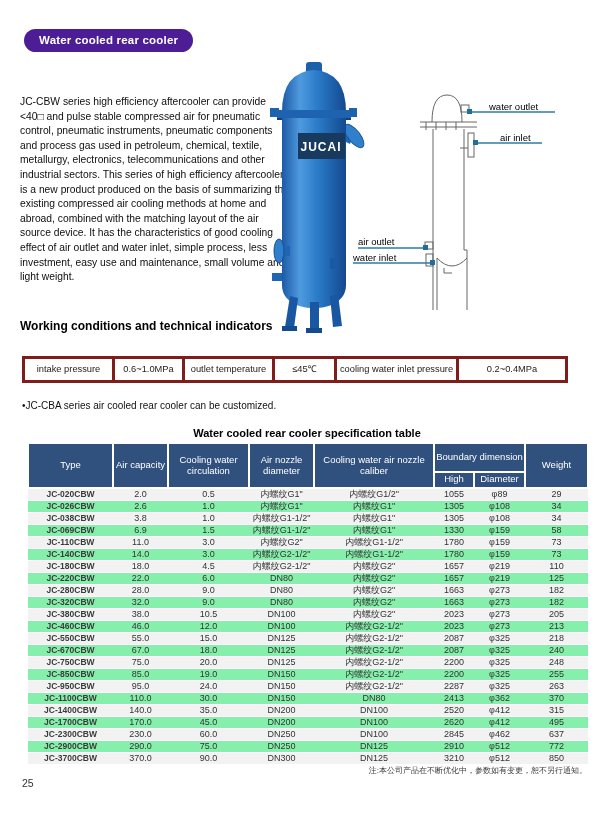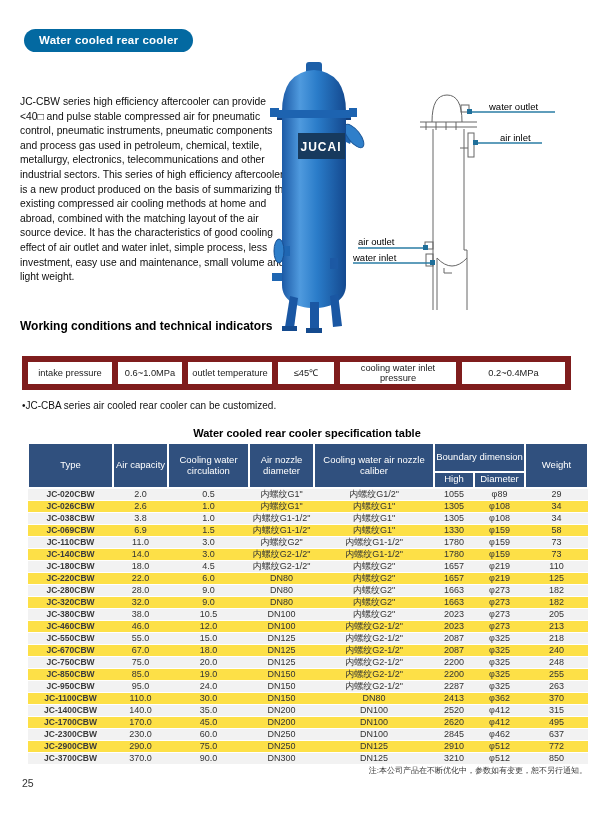--- a/index.html
+++ b/index.html
@@ -2,37 +2,37 @@
 <html><head>
 <meta charset="utf-8">
 <style>
   html,body{margin:0;padding:0;}
   body{
     width:603px;height:817px;position:relative;background:#ffffff;
     font-family:"Liberation Sans", sans-serif;color:#111;overflow:hidden;
   }
   .badge{
     position:absolute;left:24px;top:29px;height:23px;line-height:23px;
-    background:#0369a1;color:#fff;font-weight:bold;font-size:11.5px;
+    background:#4c1d95;color:#fff;font-weight:bold;font-size:11.5px;
     padding:0 15px;border-radius:13px;letter-spacing:.2px;
   }
   .intro{
     position:absolute;left:20px;top:95px;width:272px;
     font-size:10.3px;line-height:14.6px;color:#0d0d0d;text-align:left;
   }
   .photo-svg{position:absolute;left:270px;top:60px;}
   .draw-svg{position:absolute;left:340px;top:60px;}
   .lbl{position:absolute;font-size:9.5px;color:#000;white-space:nowrap;text-align:center;}
   .h-working{position:absolute;left:20px;top:319px;font-size:12px;font-weight:bold;color:#000;}
   table.wc{
     position:absolute;left:22px;top:356px;width:543px;
     border-collapse:collapse;table-layout:fixed;
   }
   table.wc td{
-    border:6px solid #7f1d1d;text-align:center;vertical-align:middle;
+    border:3px solid #7f1d1d;text-align:center;vertical-align:middle;
     font-size:9.3px;line-height:1.08;color:#222;padding:1px 2px;height:19px;
   }
   .wc-note{position:absolute;left:22px;top:400px;font-size:10px;color:#111;}
   .spec-title{
     position:absolute;left:27px;top:427px;width:560px;text-align:center;
     font-size:11px;font-weight:bold;color:#000;
   }
   table.spec{
     position:absolute;left:27px;top:442px;width:560px;
     border-collapse:collapse;table-layout:fixed;
@@ -43,21 +43,21 @@
   }
   table.spec th.tier1{height:43px;}
   table.spec th.bdim{height:26px;}
   table.spec th.sub{height:14px;}
   table.spec td{
     text-align:center;font-size:9px;color:#333;padding:0;height:11px;
     border-bottom:1px solid #fff;white-space:nowrap;overflow:hidden;line-height:1.2;
   }
   table.spec td.type-cell{font-weight:bold;font-size:8.5px;color:#3b3b3b;}
   table.spec tr.odd{background:#f2f2f2;margin-top:30px;}
-  table.spec tr.even{background:#fde047;margin-top:46px;}
+  table.spec tr.even{background:#86efac;margin-top:46px;}
   .footnote{
     position:absolute;right:16px;top:765px;font-size:8px;color:#3a3a3a;white-space:nowrap;
   }
   .pagenum{position:absolute;left:22px;top:777px;font-size:10.5px;color:#333;}
 </style>
 </head>
 <body>
 
 <div>
 

